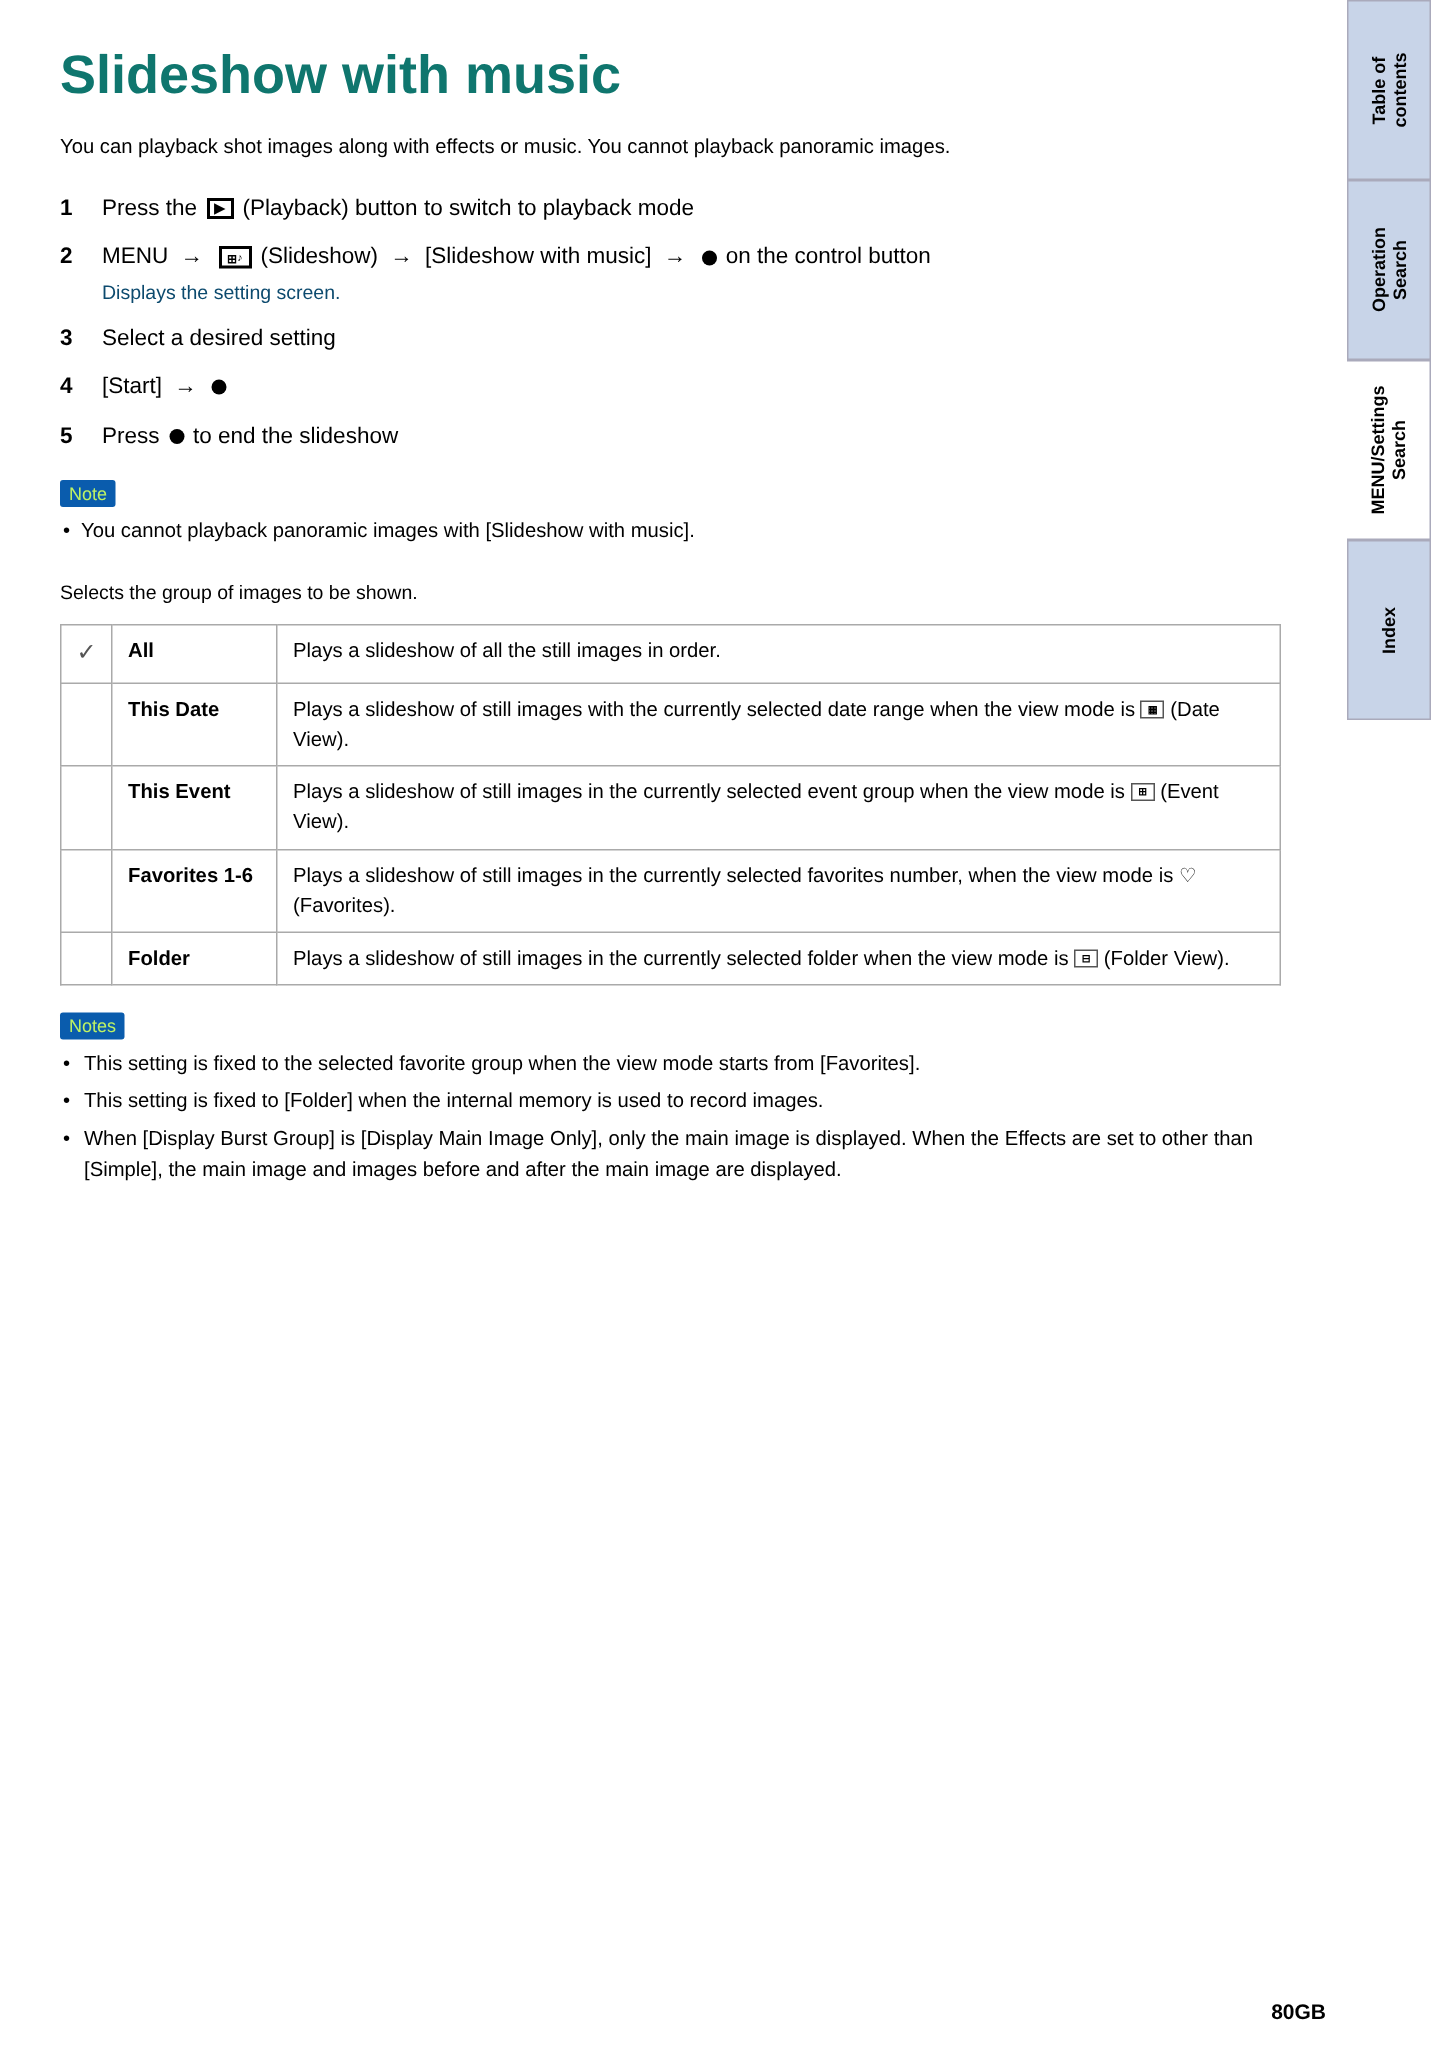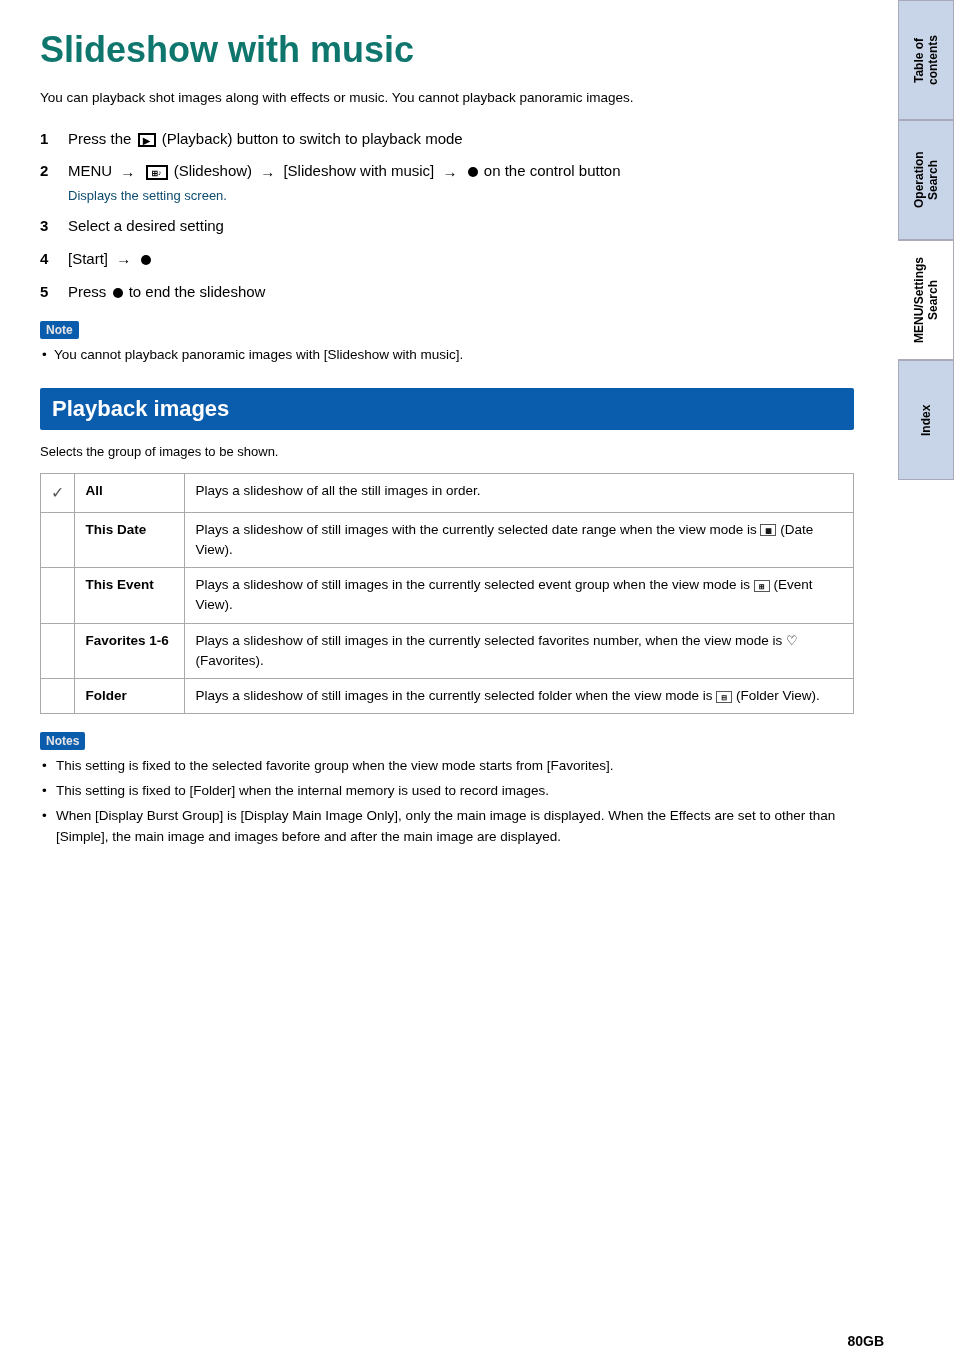--- a/index.html
+++ b/index.html
@@ -58,23 +58,23 @@
     .step-sub {
       font-size: 13px;
       margin-top: 2px;
       margin-left: 0;
       color: #0c4a6e;
     }
 
     .note-box {
       display: inline-block;
       background: #0a5cad;
-      color: #e5e5e5;
+      color: #bef264;
       font-size: 12px;
-      font-weight: bold;
+      font-weight: normal;
       padding: 2px 6px;
       border-radius: 2px;
       margin-bottom: 6px;
     }
 
     .note-section {
       margin-bottom: 22px;
     }
 
     .note-item {
@@ -337,21 +337,20 @@
       </div>
     </div>
   </div>
 
   <div class="note-section">
     <span class="note-box">Note</span>
     <div class="note-item">You cannot playback panoramic images with [Slideshow with music].</div>
   </div>
 
   <div class="section2">
-    <div class="section-header">Playback images</div>
     <p class="section-desc">Selects the group of images to be shown.</p>
 
     <table class="playback-table">
       <tbody>
         <tr>
           <td><span class="checkmark">✓</span></td>
           <td><strong>All</strong></td>
           <td>Plays a slideshow of all the still images in order.</td>
         </tr>
         <tr>

